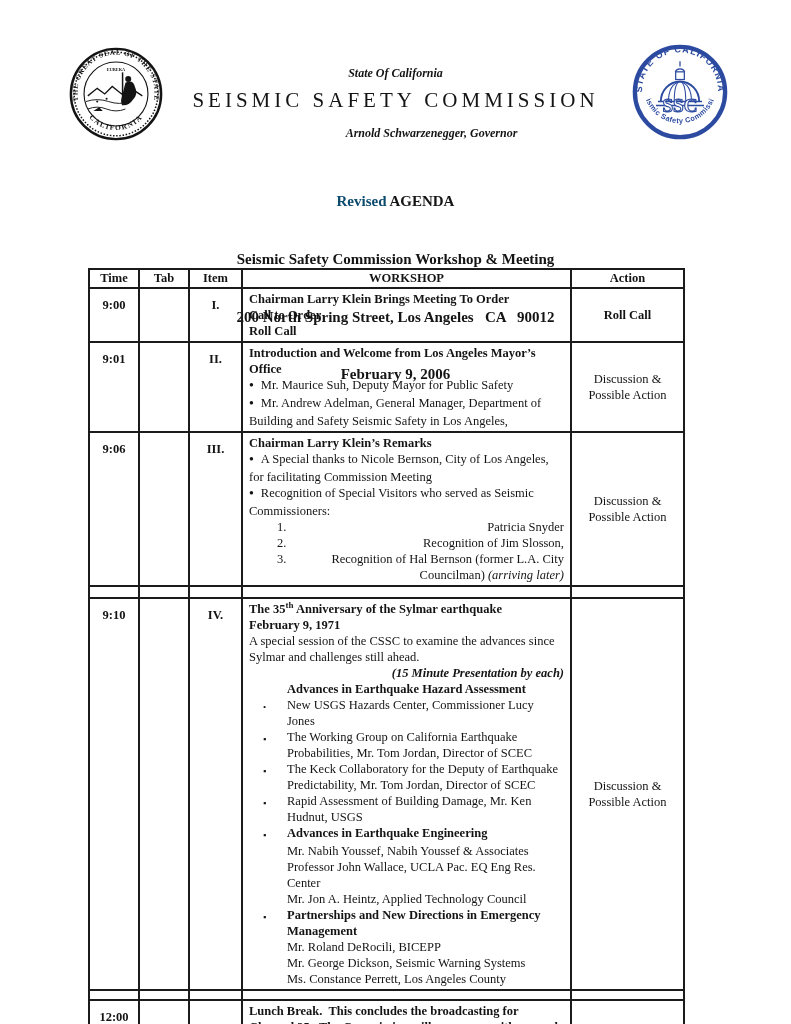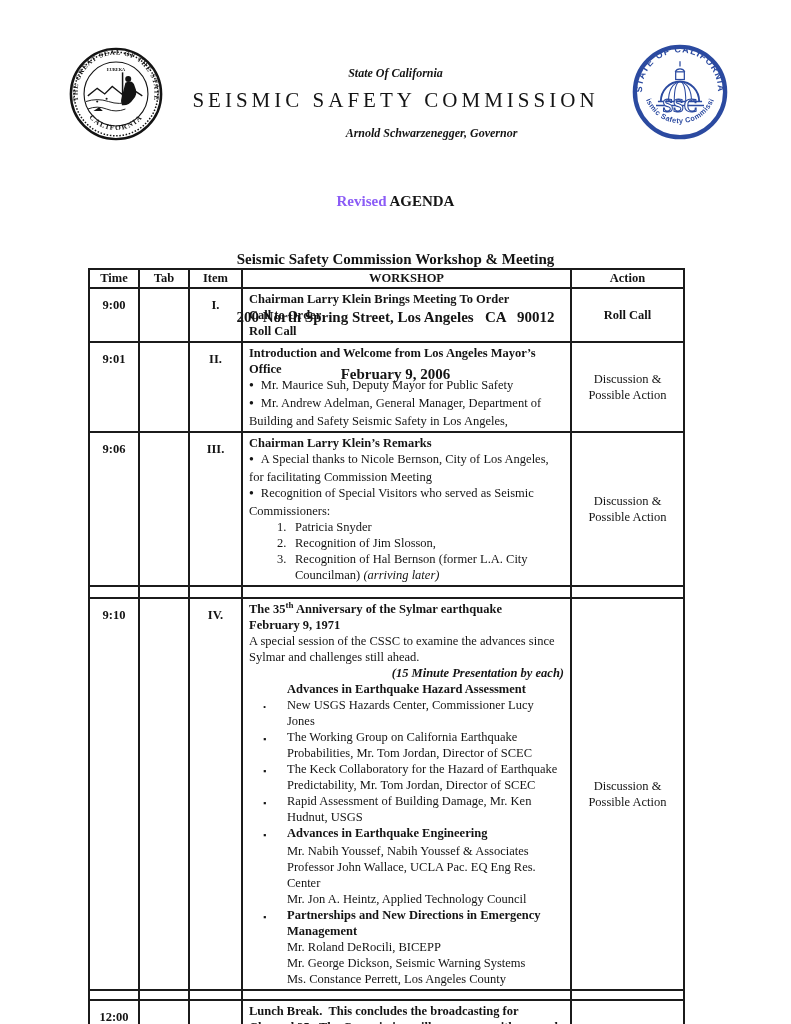--- a/index.html
+++ b/index.html
@@ -12,42 +12,42 @@
     font-size:12px; font-weight:bold; font-style:italic; }
   .main-title { position:absolute; top:88px; left:0; width:100%; text-align:center;
     font-size:21px; letter-spacing:4px; }
   .governor-line { position:absolute; top:126px; left:0; width:100%; text-align:center;
     font-size:12px; font-weight:bold; font-style:italic;padding-left:36px; }
   .seal-left  { position:absolute; left:69px;  top:47px; }
   .logo-right { position:absolute; left:628px; top:44px; }
   
   .title-block { position:absolute; top:154px; left:0; width:100%; text-align:center;
     font-weight:bold; font-size:15px; line-height:19.2px; white-space:pre-wrap; }
-  .revised { color:#8b5cf6; }
+  .revised { color:#0c4a6e; }
   sup,.sp { font-size:9px; vertical-align:super; line-height:0; }
   .it { font-style:italic; }
   
   table.agenda { position:absolute; left:88px; top:268px; width:595px;
     border-collapse:collapse; table-layout:fixed; font-size:12.5px; }
   .agenda th, .agenda td { border:2px solid #1b1b1b; padding:0; vertical-align:top; }
   .agenda th { font-weight:bold; text-align:center; height:17px; line-height:16px; font-size:12.5px; }
   td.time, td.item { font-weight:bold; text-align:center; padding-top:9px; line-height:15px; }
   td.workshop { padding:2px 6px; line-height:16px; }
   td.action { text-align:center; vertical-align:middle; line-height:16px; padding:0 4px; }
   td.action.bold { font-weight:bold; }
   .l { white-space:pre-wrap; }
   .lb { font-weight:bold; }
   .blt2 { font-size:8px; margin-right:7px; position:relative; top:-2px; }
   .b4 { display:flex; margin-left:14px; }
   .b4 .blt { width:24px; flex:none; font-size:9px; padding-top:2px; }
   .b4 .txt { flex:1; }
   .b4.bold .txt { font-weight:bold; }
   .numl { display:flex; margin-left:28px; }
   .numl .num { width:18px; flex:none; }
-  .numl .txt { flex:1; }
+  .numl .txt { flex:1;text-align:right; }
   .cont { margin-left:38px; }
   .cbi { text-align:right; font-weight:bold; font-style:italic; }
   .cb  { text-align:center; font-weight:bold; }
 </style>
 </head>
 <body>
 
 <div class="page">
 
   <svg class="seal-left" width="94" height="94" viewBox="0 0 100 100">
@@ -181,21 +181,21 @@
           <td class="tab"></td>
           <td class="item">IV.</td>
           <td class="workshop">
             <div class="l lb"><span>The 35</span><span class="sp">th</span><span> Anniversary of the Sylmar earthquake</span></div>
             <div class="l lb"><span>February 9, 1971</span></div>
             <div class="l"><span>A special session of the CSSC to examine the advances since Sylmar and challenges still ahead.</span></div>
             <div class="l cbi"><span>(15 Minute Presentation by each)</span></div>
             <div class="l cb"><span>Advances in Earthquake Hazard Assessment</span></div>
             <div class="l b4"><span class="blt">•</span><span class="txt"><span>New USGS Hazards Center, Commissioner Lucy Jones</span></span></div>
             <div class="l b4"><span class="blt">▪</span><span class="txt"><span>The Working Group on California Earthquake Probabilities, Mr. Tom Jordan, Director of SCEC</span></span></div>
-            <div class="l b4"><span class="blt">▪</span><span class="txt"><span>The Keck Collaboratory for the Hazard of Earthquake Predictability, Mr. Tom Jordan, Director of SCEC</span></span></div>
+            <div class="l b4"><span class="blt">▪</span><span class="txt"><span>The Keck Collaboratory for the Deputy of Earthquake Predictability, Mr. Tom Jordan, Director of SCEC</span></span></div>
             <div class="l b4"><span class="blt">▪</span><span class="txt"><span>Rapid Assessment of Building Damage, Mr. Ken Hudnut, USGS</span></span></div>
             <div class="l b4 bold"><span class="blt">▪</span><span class="txt"><span>Advances in Earthquake Engineering</span></span></div>
             <div class="l cont"><span>Mr. Nabih Youssef, Nabih Youssef &amp; Associates</span></div>
             <div class="l cont"><span>Professor John Wallace, UCLA Pac. EQ Eng Res. Center</span></div>
             <div class="l cont"><span>Mr. Jon A. Heintz, Applied Technology Council</span></div>
             <div class="l b4 bold"><span class="blt">▪</span><span class="txt"><span>Partnerships and New Directions in Emergency Management</span></span></div>
             <div class="l cont"><span>Mr. Roland DeRocili, BICEPP</span></div>
             <div class="l cont"><span>Mr. George Dickson, Seismic Warning Systems</span></div>
             <div class="l cont"><span>Ms. Constance Perrett, Los Angeles County</span></div>
           </td>

